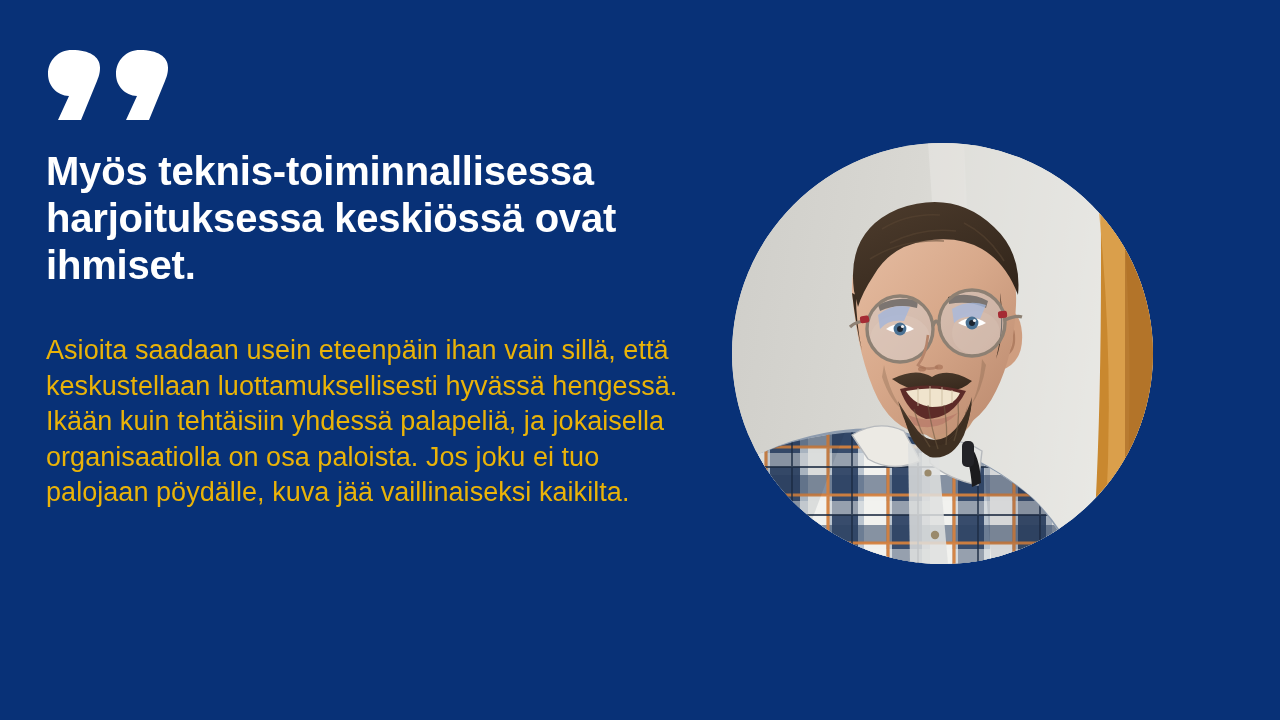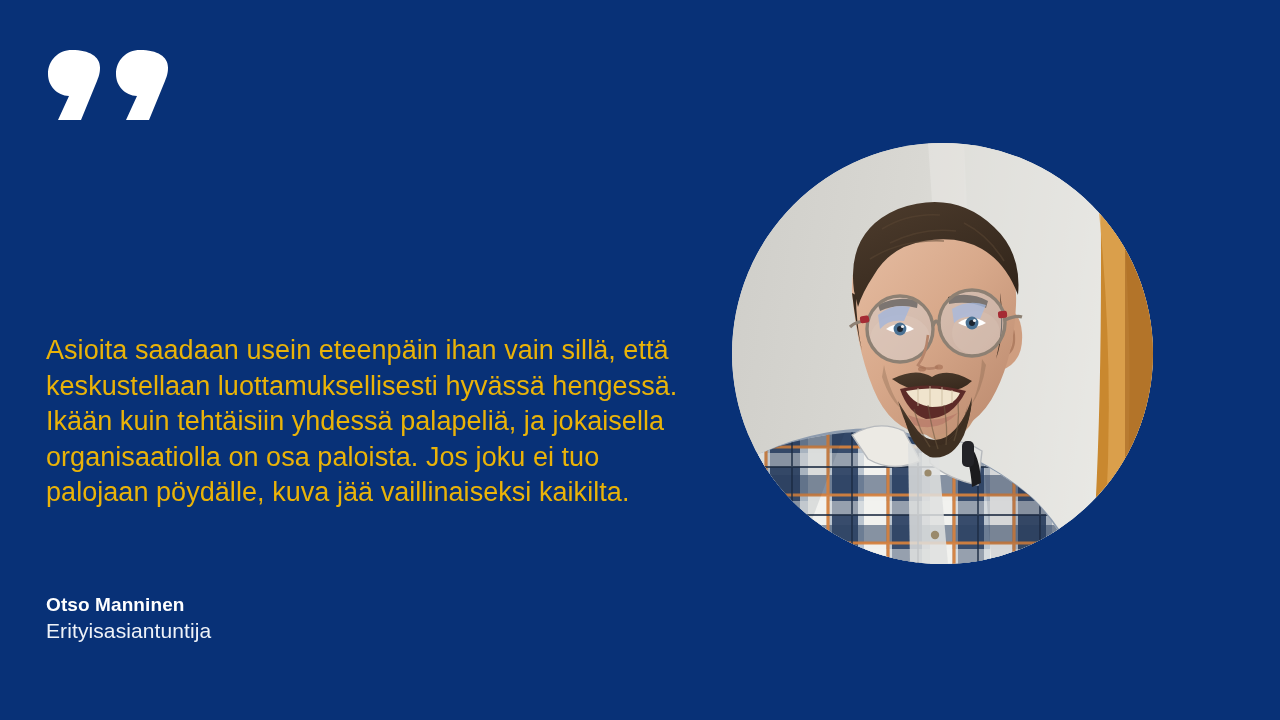--- a/index.html
+++ b/index.html
@@ -110,27 +110,24 @@
 
     <div id="quote-mark">
       <svg viewBox="0 0 140 74" width="140" height="74" aria-hidden="true">
         <g fill="#ffffff">
           <path d="M24 2 C10 2 0 12.5 0 26 C0 38 9 47.5 21 48 L10 72 L33 72 L49 33 C51.5 27 52 23.5 52 19.5 C52 8.5 41.5 2 24 2 Z"></path>
           <path d="M70 2 C56 2 46 12.5 46 26 C46 38 55 47.5 67 48 L56 72 L79 72 L95 33 C97.5 27 98 23.5 98 19.5 C98 8.5 87.5 2 70 2 Z" transform="translate(22,0)"></path>
         </g>
       </svg>
     </div>
 
+    <h1 id="headline">Myös teknis-toiminnallisessa harjoituksessa keskiössä ovat ihmiset.</h1>
 
     <p id="quote-body">Asioita saadaan usein eteenpäin ihan vain sillä, että keskustellaan luottamuksellisesti hyvässä hengessä. Ikään kuin tehtäisiin yhdessä palapeliä, ja jokaisella organisaatiolla on osa paloista. Jos joku ei tuo palojaan pöydälle, kuva jää vaillinaiseksi kaikilta.</p>
 
-    <div id="attribution">
-      <span id="attr-name">Otso Manninen</span>
-      <span id="attr-role">Erityisasiantuntija</span>
-    </div>
 
   </div>
 
   <div id="portrait">
     <svg viewBox="0 0 421 421" aria-hidden="true">
       <defs>
         <linearGradient id="wallGrad" x1="0" y1="0" x2="1" y2="0.15">
           <stop offset="0" stop-color="#cfcec9"></stop>
           <stop offset="0.45" stop-color="#d9d8d3"></stop>
           <stop offset="0.80" stop-color="#e6e5e1"></stop>

